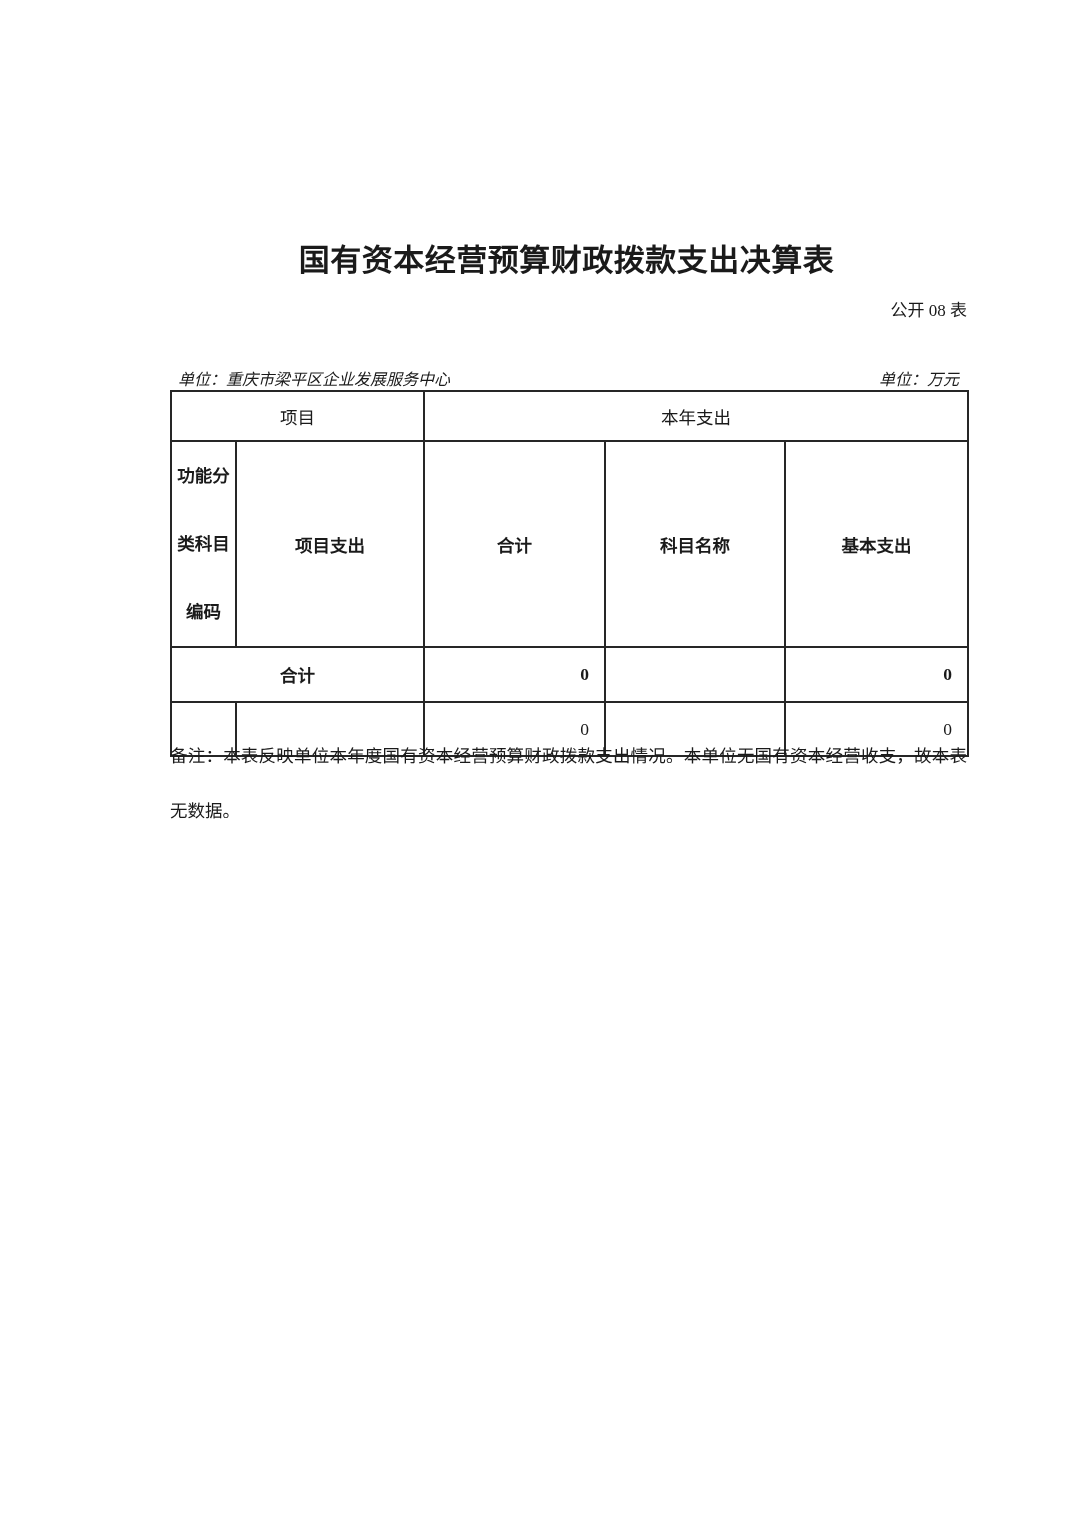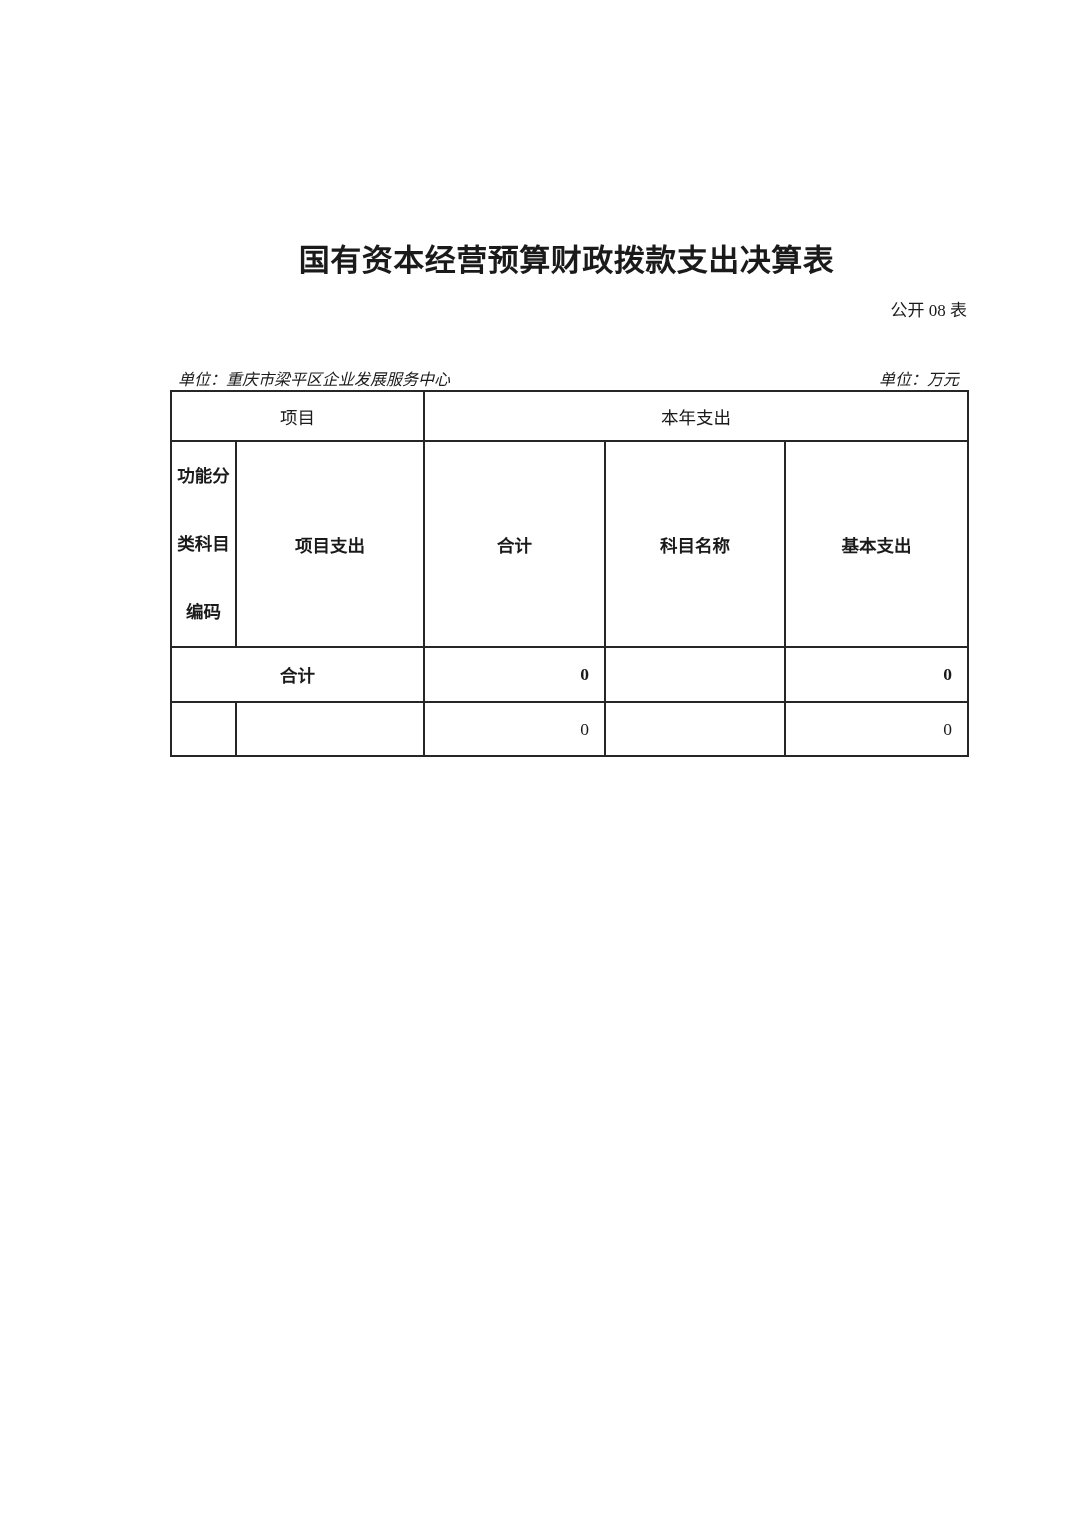--- a/index.html
+++ b/index.html
@@ -131,15 +131,16 @@
       <tr class="data-row">
         <td></td>
         <td></td>
         <td class="num">0</td>
         <td class="num"></td>
         <td class="num">0</td>
       </tr>
     </tbody>
   </table>
 
+  <p class="note">备注：本表反映单位本年度国有资本经营预算财政拨款支出情况。本单位无国有资本经营收支，故本表无数据。</p>
 
 
 </div>
 
 </body></html>

